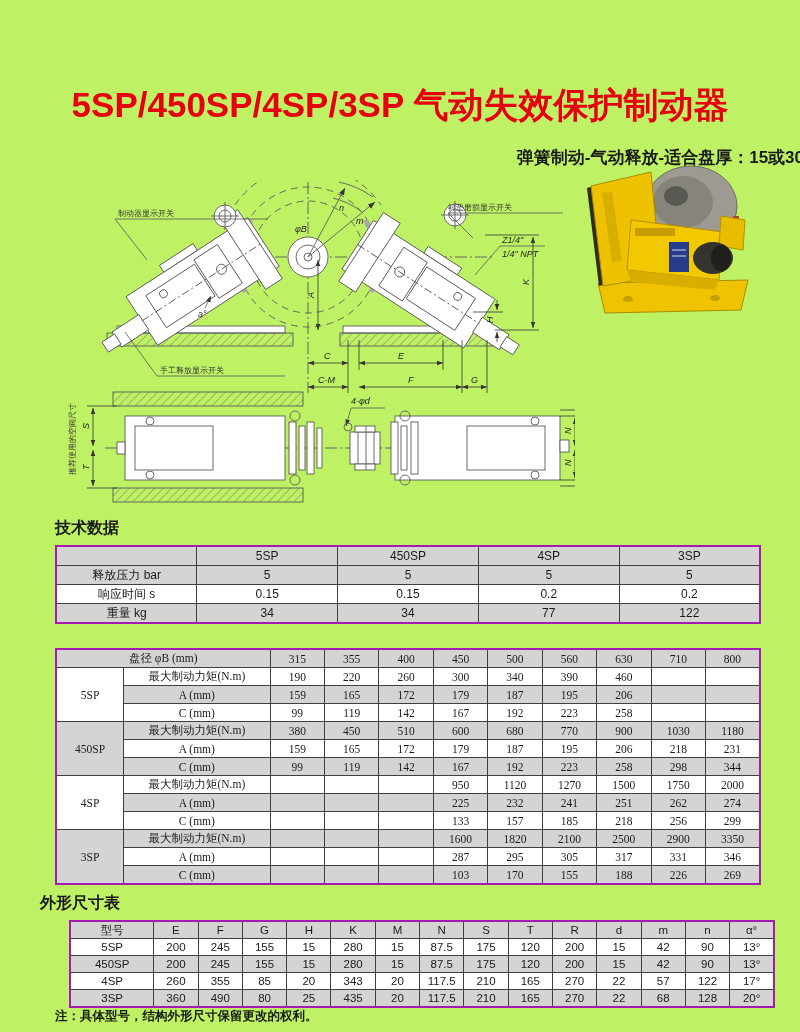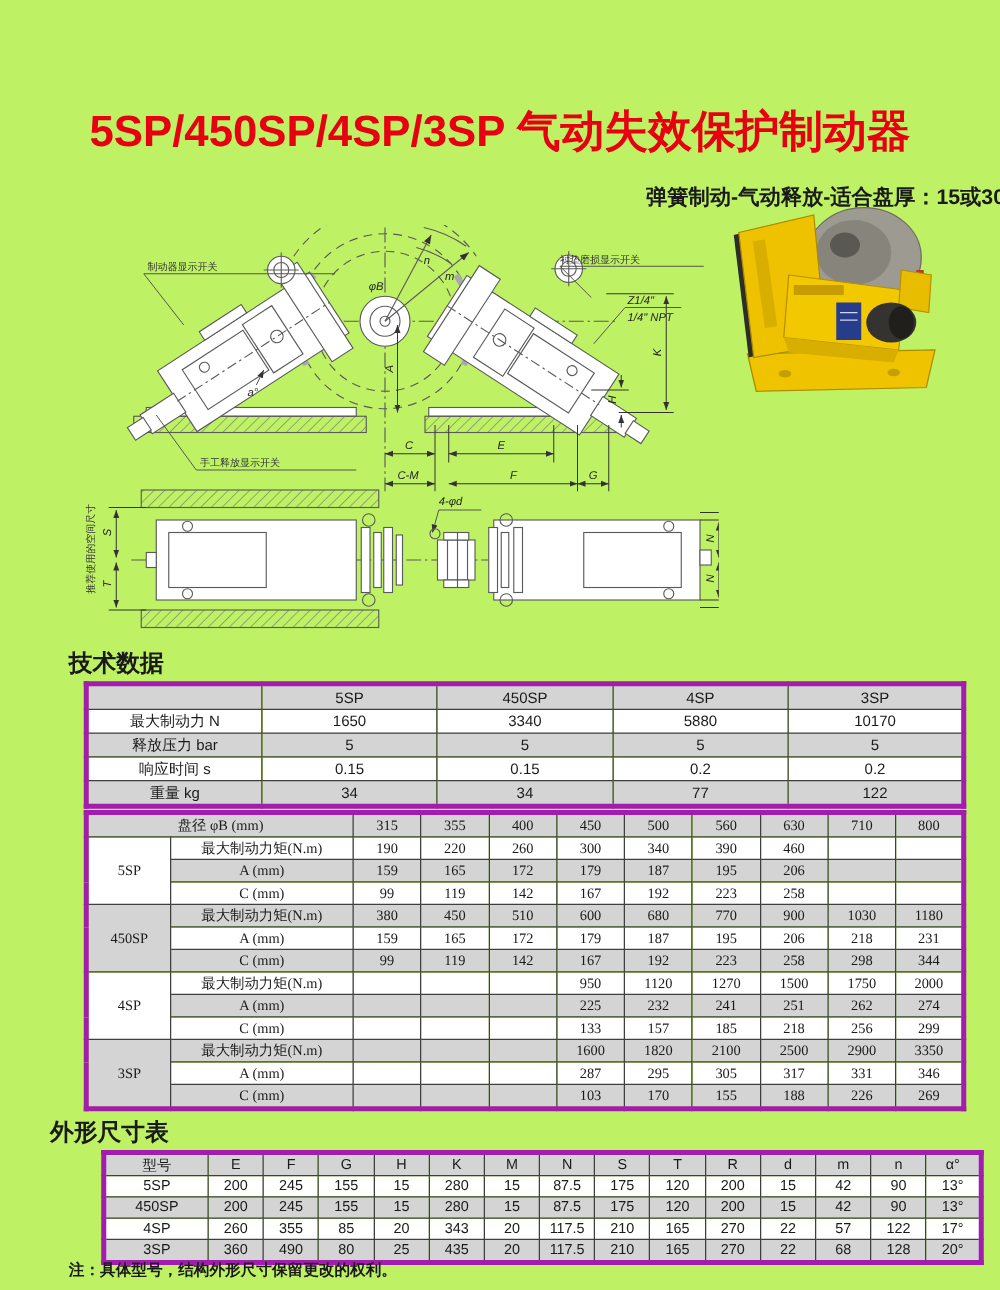--- a/index.html
+++ b/index.html
@@ -2,26 +2,26 @@
 <html><head>
 <meta charset="utf-8">
 <style>
   html,body{margin:0;padding:0;background:#fff;}
   .page{position:relative;width:800px;height:1032px;background:#bef264;overflow:hidden;
         font-family:"Liberation Sans",sans-serif;color:#1a1a1a;}
   .title{position:absolute;top:82px;left:0;width:100%;text-align:center;
          font-size:35px;font-weight:bold;letter-spacing:0px;}
   .subtitle{position:absolute;top:146px;left:4px;width:100%;text-align:right;
             font-size:17px;font-weight:bold;}
-  .sec-head{position:absolute;font-size:19px;font-weight:bold;}
+  .sec-head{position:absolute;font-size:16px;font-weight:bold;}
   .tbl-wrap{position:absolute;left:55px;width:706px;}
   table{border-collapse:collapse;width:100%;table-layout:fixed;}
   td{border:1px solid #3f3f3f;text-align:center;font-size:12px;padding:0 2px;
      overflow:hidden;white-space:nowrap;}
-  table{border:4px solid #a21caf;margin-left:12px;}
+  table{border:2px solid #a21caf;}
   .gray{background:#d4d4d4;}
   .white{background:#ffffff;}
   #tech-table td{height:18px;}
   #torque-table td{height:17px;font-size:11.5px;}
   #dim-table td{height:16px;font-size:11.5px;}
   .note{position:absolute;left:55px;top:1008px;font-size:12.5px;font-weight:bold;}
   .drawing-svg{position:absolute;left:55px;top:180px;}
   .photo-svg{position:absolute;left:573px;top:158px;}
   .dwg-label{font-size:8px;fill:#333;}
   .dim-letter{font-size:9px;fill:#222;font-style:italic;}
@@ -259,27 +259,20 @@
           <col style="width: 20%;">
         </colgroup>
         <tbody>
           <tr class="gray">
             <td></td>
             <td>5SP</td>
             <td>450SP</td>
             <td>4SP</td>
             <td>3SP</td>
           </tr>
-          <tr class="white">
-            <td>最大制动力  N</td>
-            <td>1650</td>
-            <td>3340</td>
-            <td>5880</td>
-            <td>10170</td>
-          </tr>
           <tr class="gray">
             <td>释放压力   bar</td>
             <td>5</td>
             <td>5</td>
             <td>5</td>
             <td>5</td>
           </tr>
           <tr class="white">
             <td>响应时间  s</td>
             <td>0.15</td>

